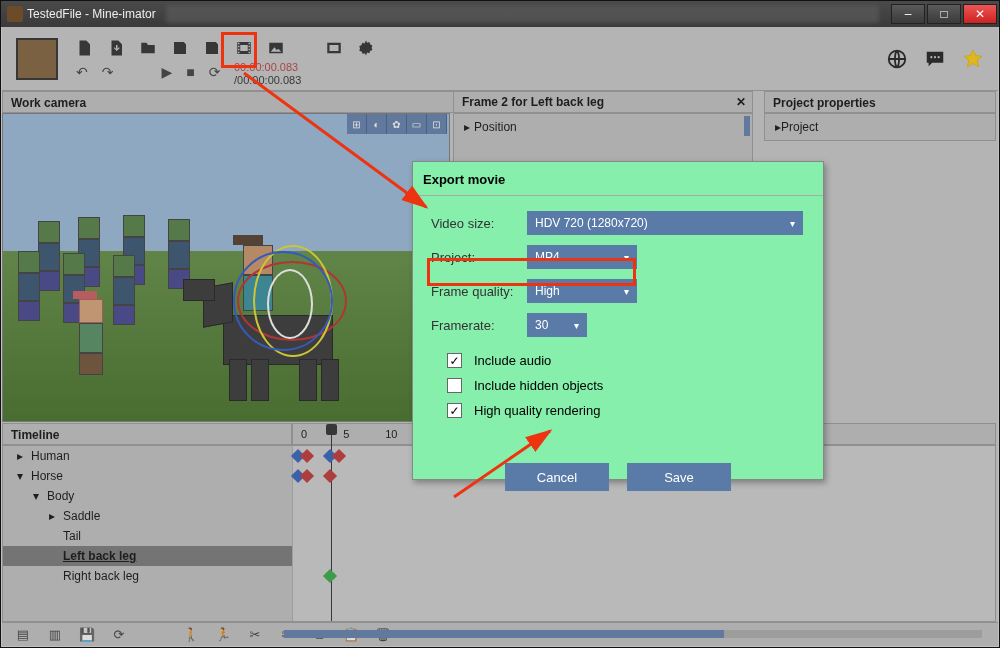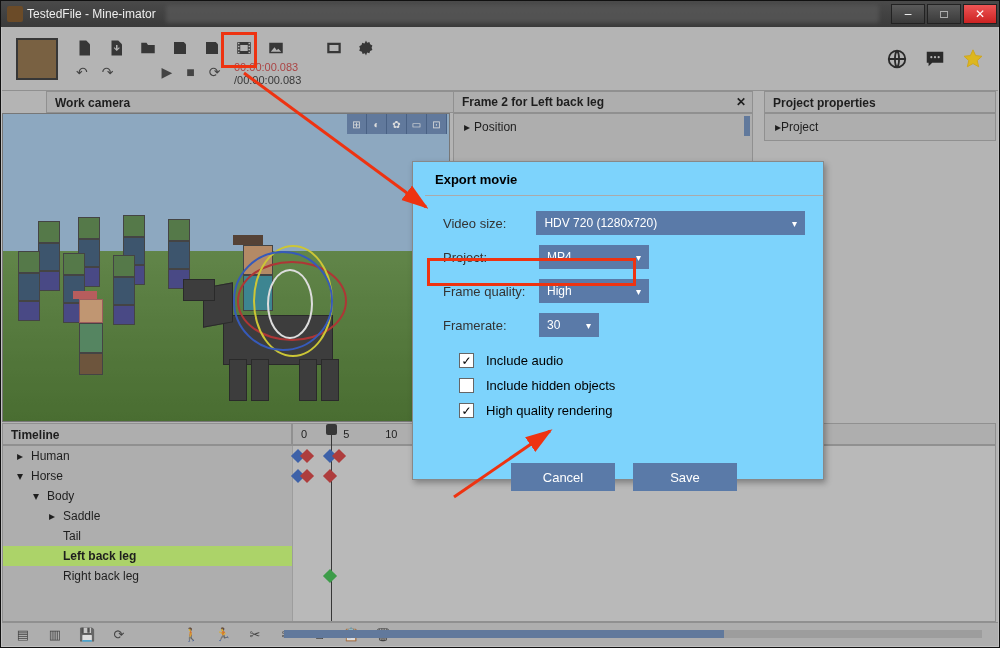--- a/index.html
+++ b/index.html
@@ -18,21 +18,21 @@
   .tbicon { width:20px; height:20px; color:#000; display:flex; align-items:center; justify-content:center; }
   .tbicon svg { width:18px; height:18px; fill:#222; }
   .reel-highlight { position:absolute; left:219px; top:31px; width:36px; height:36px; border:3px solid #e31; pointer-events:none; z-index:30; }
   .time-text { position:absolute; left:232px; top:34px; font-size:11px; color:#222; line-height:13px; }
   .time-text .t1 { color:#b33; }
   .toolbar-right { position:absolute; right:14px; top:0; height:64px; display:flex; align-items:center; gap:16px; }
   .globe, .chat { width:22px; height:22px; fill:#111; }
   .star { width:22px; height:22px; fill:#ffcc00; stroke:#eab300; stroke-width:1; }
   .content { position:absolute; top:64px; left:0; right:0; bottom:0; }
   .panel-label { background:#c0c0c0; border:1px solid #999; padding:4px 8px; font-size:12px; font-weight:bold; }
-  .workcam-label { position:absolute; left:0; top:0; width:524px; height:22px;margin-left:44px; }
+  .workcam-label { position:absolute; left:0; top:0; width:524px; height:22px; }
   .workcam { position:absolute; left:0; top:22px; width:448px; height:309px; background:linear-gradient(#95b8d8 0%, #95b8d8 48%, #4a7a2a 48%, #3a6a1a 100%); border:1px solid #777; overflow:hidden; }
   .viewport-icons { position:absolute; right:2px; top:-22px; display:flex; gap:0; }
   .vp-ic { width:20px; height:20px; background:#5a7aa8; color:#fff; font-size:10px; display:flex; align-items:center; justify-content:center; border-right:1px solid #3a5a88; }
   
   .ground { position:absolute; left:0; right:0; bottom:0; height:170px; background:linear-gradient(#5a8a3a,#3a6a1a); }
   .zombie { position:absolute; width:32px; height:70px; }
   .zombie .head { width:22px; height:22px; background:#4a7a3a; border:1px solid #333; margin:0 auto; }
   .zombie .body { width:22px; height:28px; background:#2a4a6a; border:1px solid #333; margin:0 auto; }
   .zombie .legs { width:22px; height:20px; background:#3a3a8a; border:1px solid #333; margin:0 auto; }
   .alex { position:absolute; left:70px; bottom:46px; width:36px; }
@@ -55,34 +55,34 @@
   .framepanel { position:absolute; left:451px; top:22px; width:300px; height:88px; border:1px solid #999; background:#c0c0c0; font-size:12px; padding:6px 10px; }
   .framepanel .pos { display:flex; align-items:center; gap:4px; }
   .framepanel .stripe { position:absolute; right:2px; top:2px; width:6px; height:20px; background:#5a7aa8; }
   .proppanel-label { position:absolute; right:2px; top:0; width:232px; height:22px; }
   .proppanel { position:absolute; right:2px; top:22px; width:232px; border:1px solid #999; background:#c0c0c0; font-size:12px; padding:6px 10px; }
   .timeline-label { position:absolute; left:0; top:332px; width:290px; height:22px; }
   .ruler { position:absolute; left:290px; top:332px; right:2px; height:22px; background:#c0c0c0; border:1px solid #999; font-size:11px; padding-left:8px; display:flex; align-items:center; gap:36px; }
   .timeline { position:absolute; left:0; top:354px; right:2px; bottom:24px; background:#c0c0c0; border:1px solid #999; display:flex; font-size:12px; }
   .tl-tree { width:290px; border-right:1px solid #aaa; }
   .tl-tree .row { height:20px; display:flex; align-items:center; padding:0 4px 0 14px; gap:4px; }
-  .tl-tree .row.sel { font-weight:bold; background:#bef264; }
+  .tl-tree .row.sel { font-weight:bold; background:#737373;text-decoration:underline; }
   .tl-grid { flex:1; position:relative; background:#cfcfcf; }
   .kf { position:absolute; width:10px; height:10px; transform:rotate(45deg); }
   .kf.blue { background:#2a5ab8; }
   .kf.red { background:#c02a2a; }
   .kf.green { background:#2aa83a; }
   .playhead { position:absolute; top:-20px; bottom:0; width:1px; background:#222; }
   .playhead::before { content:''; position:absolute; top:-2px; left:-5px; width:11px; height:11px; background:#222; border-radius:2px; }
   .bottombar { position:absolute; left:0; right:0; bottom:0; height:24px; background:#c0c0c0; border-top:1px solid #999; display:flex; align-items:center; gap:10px; padding:0 10px; font-size:13px; }
   .bottombar .sp { width:22px; text-align:center; color:#333; }
   .hscroll { position:absolute; left:282px; right:16px; height:8px; bottom:8px; background:#aaa; }
   .hscroll .thumb { position:absolute; left:0; width:440px; height:8px; background:#5a7aa8; }
   
-  .dialog { position:absolute; left:410px; top:134px; width:412px; height:319px; background:#7dd3fc; border:1px solid #888; box-shadow:2px 3px 6px rgba(0,0,0,.3); z-index:20; font-size:13px;padding-left:12px; }
+  .dialog { position:absolute; left:410px; top:134px; width:412px; height:319px; background:#86efac; border:1px solid #888; box-shadow:2px 3px 6px rgba(0,0,0,.3); z-index:20; font-size:13px; }
   .dialog .dtitle { padding:10px 10px 8px; font-weight:bold; border-bottom:1px solid #aaa; }
   .dialog .drow { display:flex; align-items:center; padding:5px 18px; gap:6px; }
   .dialog label.lab { width:90px; color:#333; }
   .ddrop { height:24px; background:#5a7aa8; color:#fff; border:none; display:flex; align-items:center; justify-content:space-between; padding:0 8px; font-size:12px; cursor:pointer; }
   .ddrop .chev { font-size:10px; }
   .chk { width:15px; height:15px; border:1px solid #666; background:#fff; display:inline-flex; align-items:center; justify-content:center; font-size:12px; margin-right:6px; }
   .dialog .btnrow { display:flex; justify-content:center; gap:18px; margin-top:40px; }
   .dbtn { width:104px; height:28px; background:#5a7aa8; color:#fff; border:none; font-size:13px; cursor:pointer; }
   
   .arrow { position:absolute; z-index:40; pointer-events:none; }

